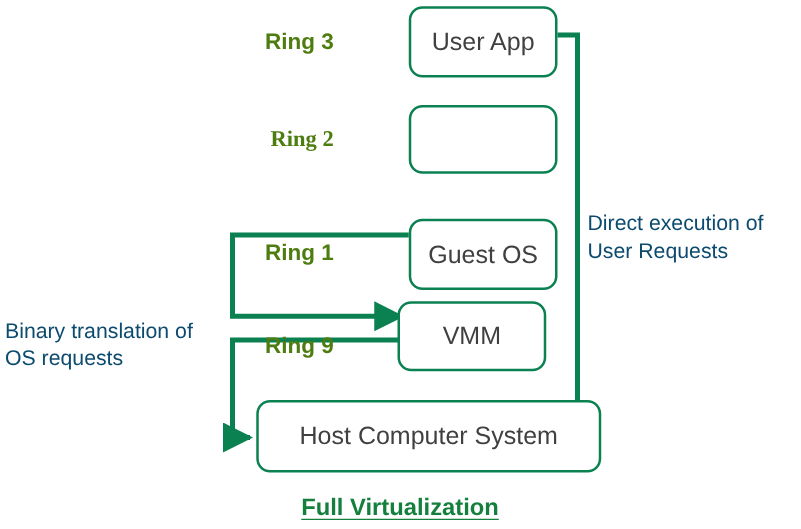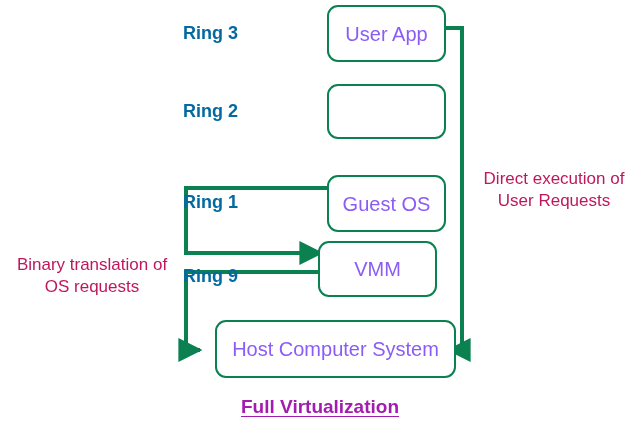--- a/index.html
+++ b/index.html
@@ -28,45 +28,46 @@
   }
   .node-box {
     position: absolute;
     box-sizing: border-box;
     border: 2px solid #0b8050;
     border-radius: 11px;
     background: #ffffff;
     display: flex;
     align-items: center;
     justify-content: center;
-    color: #8b5cf6;
+    color: #404040;
     font-size: 20px;
     font-weight: 400;
     line-height: 1.1;
     white-space: nowrap;
   }
   .ring-label {
     position: absolute;
-    color: #0369a1;
+    color: #4d7c0f;
     font-size: 18px;
     font-weight: bold;
     white-space: nowrap;
+    text-align: right;
   }
   .annotation {
     position: absolute;
-    color: #be185d;
+    color: #0c4a6e;
     font-size: 17px;
     font-weight: 400;
     line-height: 1.28;
-    text-align: center;
+    text-align: left;
     white-space: pre-line;
   }
   .caption {
     position: absolute;
-    color: #a21caf;
+    color: #15803d;
     font-size: 19px;
     font-weight: bold;
     text-decoration: underline;
     text-underline-offset: 3px;
     white-space: nowrap;
     text-align: center;
   }
 </style>
 </head>
 <body>
@@ -81,33 +82,33 @@
     </defs>
 
     <path d="M 327 188 L 186 188 L 186 253 L 321 253" fill="none" stroke="#0b8050" stroke-width="4" marker-end="url(#arrow-right)"></path>
 
     <path d="M 327 272 L 186 272 L 186 350 L 200 350" fill="none" stroke="#0b8050" stroke-width="4" marker-end="url(#arrow-right)"></path>
 
     <path d="M 446 28 L 462 28 L 462 350 L 449 350" fill="none" stroke="#0b8050" stroke-width="4" marker-end="url(#arrow-right)"></path>
   </svg>
 
   <div class="ring-label" style="left:183px; top:23px; width:84px;">Ring 3</div>
-  <div class="ring-label" style="left:183px; top:101px; width:84px;">Ring 2</div>
+  <div class="ring-label" style="left:183px; top:101px; width:84px;font-family:Liberation Serif, serif;">Ring 2</div>
   <div class="ring-label" style="left:183px; top:192px; width:84px;">Ring 1</div>
   <div class="ring-label" style="left:183px; top:266px; width:84px;">Ring 9</div>
 
   <div class="node-box" style="left:327px; top:5px; width:119px; height:57px;">User App</div>
 
   <div class="node-box" style="left:327px; top:84px; width:119px; height:55px;"></div>
 
   <div class="node-box" style="left:327px; top:175px; width:119px; height:57px;">Guest OS</div>
 
   <div class="node-box" style="left:318px; top:241px; width:119px; height:56px;">VMM</div>
 
-  <div class="node-box" style="left:215px; top:320px; width:241px; height:58px;">Host Computer System</div>
+  <div class="node-box" style="left:205px; top:320px; width:276px; height:58px;">Host Computer System</div>
 
   <div class="annotation" style="left:4px; top:236px; width:176px;margin-top:18px;">Binary translation of
 OS requests</div>
 
   <div class="annotation" style="left:470px; top:168px; width:168px;">Direct execution of
 User Requests</div>
 
   <div class="caption" style="left:200px; top:396px; width:240px;">Full Virtualization</div>
 
 </div>

